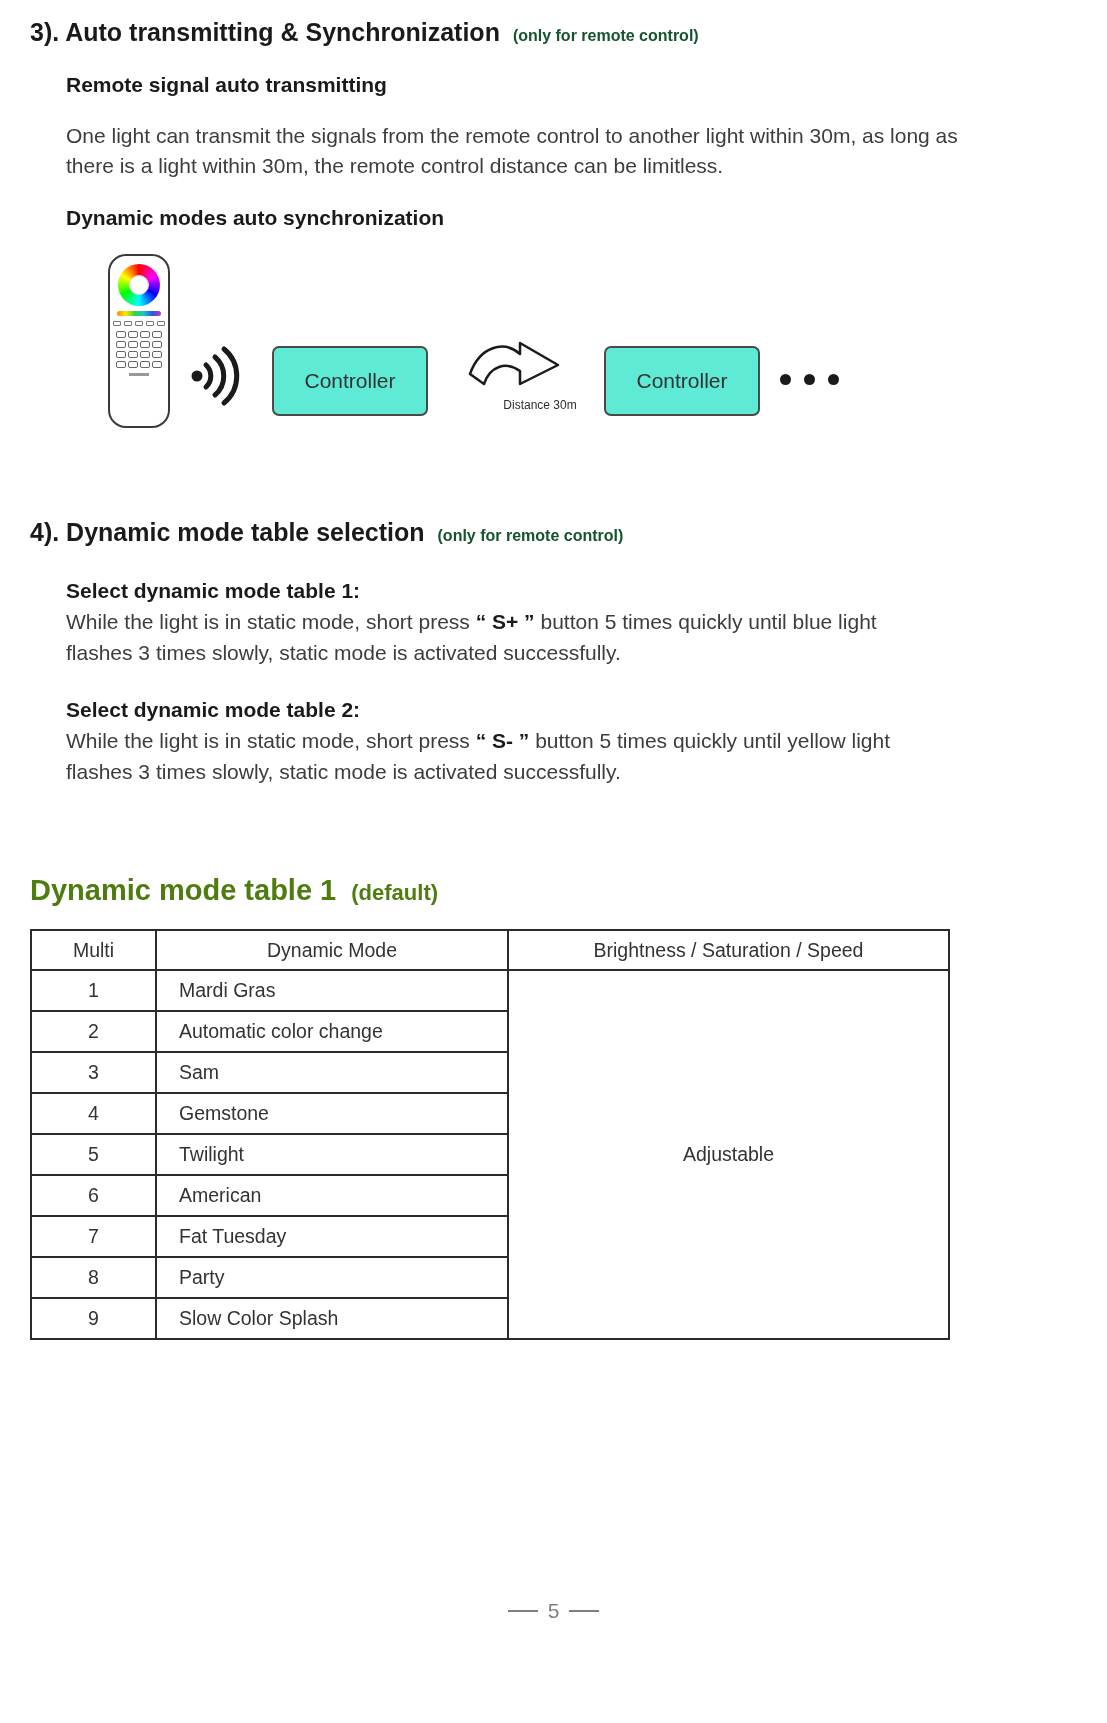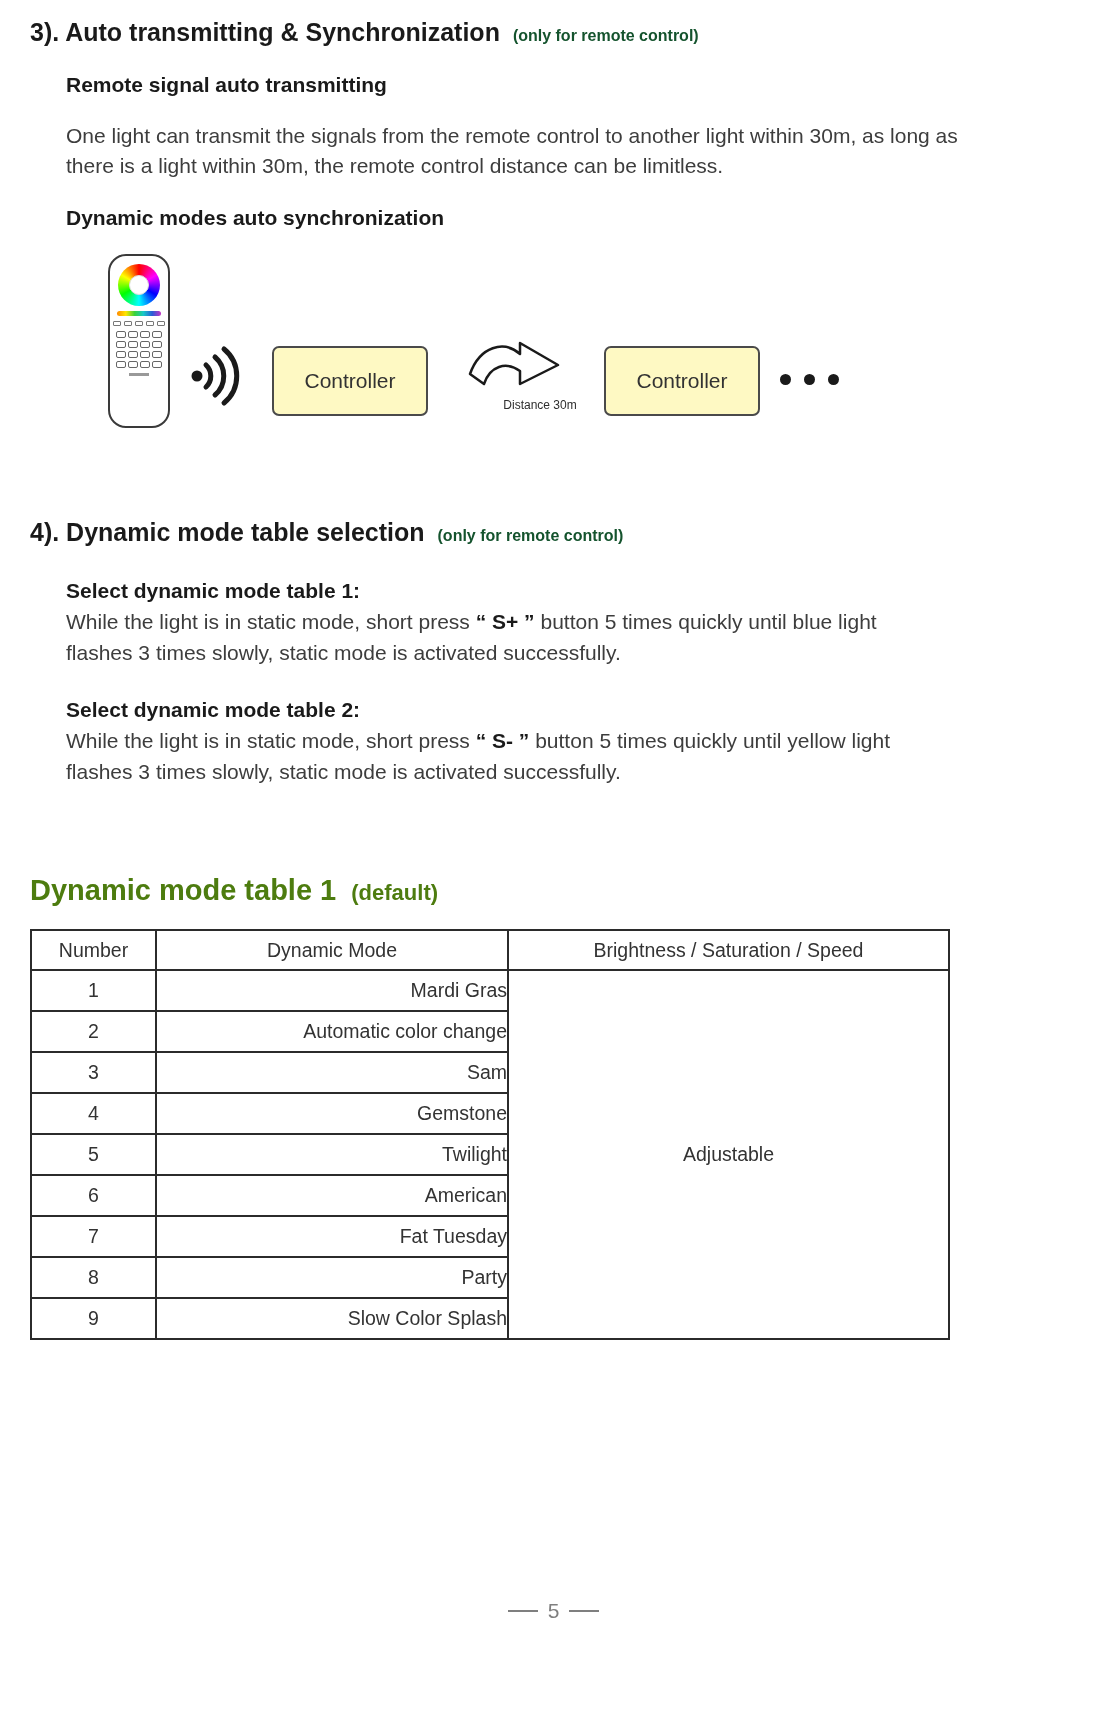--- a/index.html
+++ b/index.html
@@ -90,21 +90,21 @@
     text-align: center;
     font-size: 21px; color: #2e2e2e; line-height: 1.35;
   }
   .controller-box {
     position: absolute;
     width: 156px; height: 70px;
     border: 2px solid #4a4a4a;
     border-radius: 7px;
     display: flex; align-items: center; justify-content: center;
     font-size: 21px; color: #333;
-    background: #fef9c3;
+    background: #5eead4;
   }
   .ctrl-left  { left: 206px; top: 94px; }
   .ctrl-right { left: 538px; top: 94px; }
   .arrow-wrap { position: absolute; left: 396px; top: 78px; }
   .distance {
     position: absolute; left: 376px; top: 146px; width: 196px;
     text-align: center; font-size: 12px; color: #2e2e2e;
   }
   .dots { position: absolute; left: 714px; top: 122px; display: flex; gap: 13px; }
   .dots i { width: 11px; height: 11px; background: #1a1a1a; border-radius: 50%; }
@@ -133,21 +133,21 @@
   .mode-table th, .mode-table td {
     border: 2px solid #2b2b2b;
     font-weight: 400;
     height: 41px;
     padding: 0;
   }
   .mode-table th { height: 40px; text-align: center; }
   .col-num { width: 125px; }
   .col-mode { width: 352px; }
   .mode-table td.num { text-align: center; }
-  .mode-table td.mode { text-align: right; padding-left: 22px; }
+  .mode-table td.mode { text-align: left; padding-left: 22px; }
   .mode-table td.adj { text-align: center; vertical-align: middle; }
 
   
   .footer {
     position: absolute;
     left: 0; right: 0; bottom: 100px;
     text-align: center;
     color: #7f7f7f;
     font-size: 21px;
   }
@@ -258,21 +258,21 @@
   </section>
 
   <h1 class="table-title">
     <span>Dynamic mode table 1</span>
     <span class="suffix">(default)</span>
   </h1>
 
   <table class="mode-table">
     <thead>
       <tr>
-        <th class="col-num">Number</th>
+        <th class="col-num">Multi</th>
         <th class="col-mode">Dynamic Mode</th>
         <th>Brightness / Saturation / Speed</th>
       </tr>
     </thead>
     <tbody>
       <tr>
         <td class="num">1</td>
         <td class="mode">Mardi Gras</td>
         <td class="adj" rowspan="9">Adjustable</td>
       </tr>

